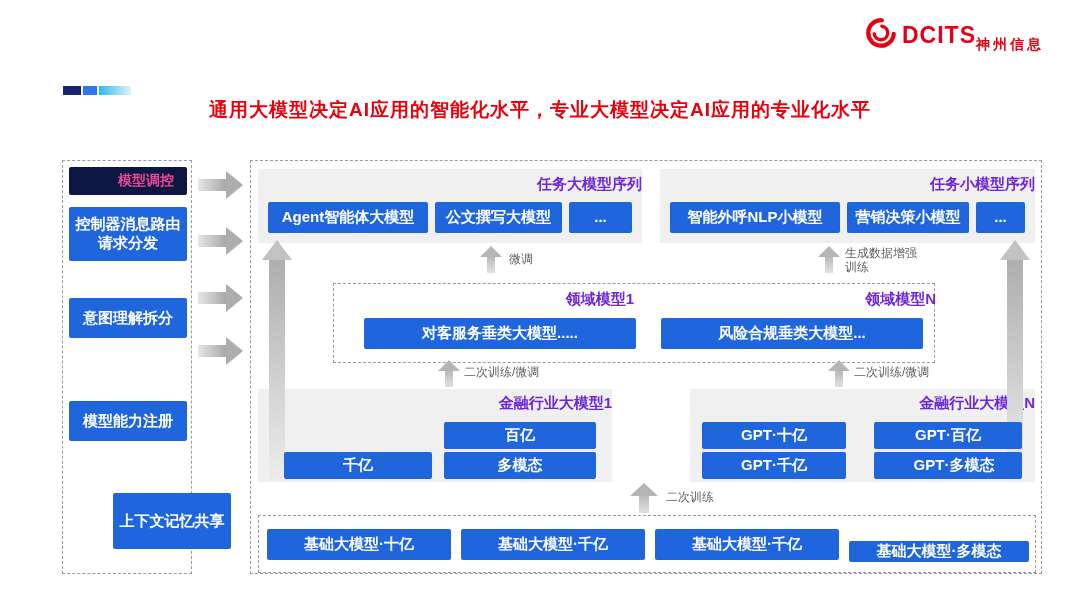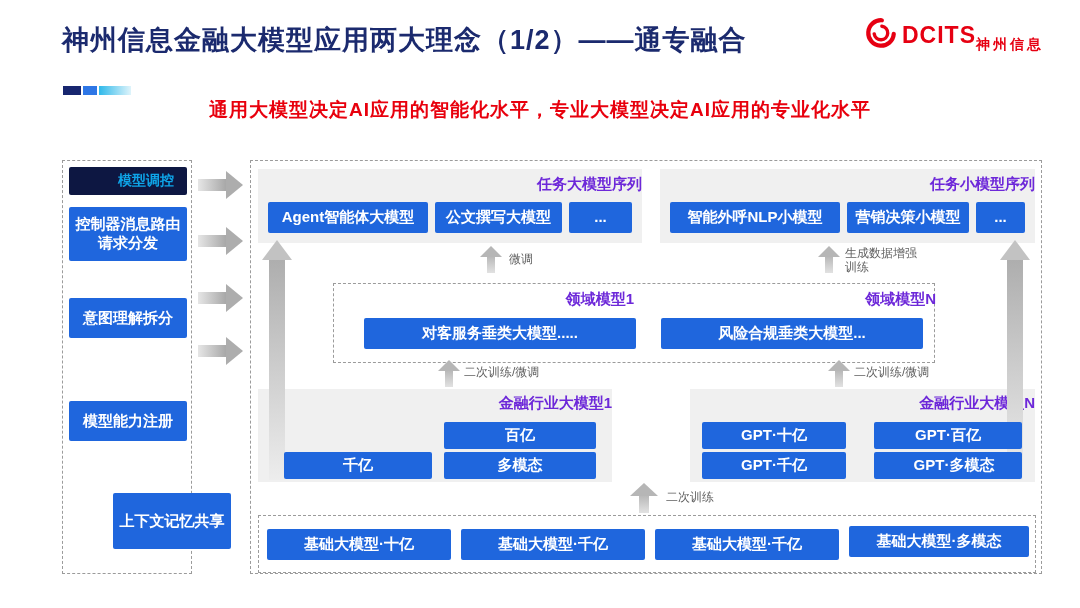--- a/index.html
+++ b/index.html
@@ -23,21 +23,21 @@
 
   .dashed { position:absolute; border:1px dashed #9b9b9b; }
   .gpanel { position:absolute; background:#f0f0f0; }
 
   .chip { position:absolute; background:#1f66dd; color:#ffffff; font-weight:bold; font-size:15px;
           display:flex; align-items:center; justify-content:center; text-align:center;
           border-radius:2px; line-height:1.25; z-index:2; padding:0 4px; }
 
   .ptitle { position:absolute; left:0; right:0; text-align:right; color:#6d28d9; font-weight:bold; font-size:15px; }
 
-  .sb-header { position:absolute; background:#0d1742; color:#0ea5e9; font-weight:bold; font-size:14px;
+  .sb-header { position:absolute; background:#0d1742; color:#ec4899; font-weight:bold; font-size:14px;
                display:flex; align-items:center; justify-content:center; border-radius:2px;padding-left:36px; }
 
   .slabel { position:absolute; color:#5f5f5f; font-size:12px; z-index:3; line-height:1.2; }
 
   .arrow-right { position:absolute; width:46px; height:28px; z-index:1; }
   .arrow-right i { display:block; }
   .arrow-right .shaft { position:absolute; left:0; top:8px; width:28px; height:12px; background:linear-gradient(to right,#e6e6e6,#a8a8a8); }
   .arrow-right .head { position:absolute; left:28px; top:0; width:0; height:0;
                        border-top:14px solid transparent; border-bottom:14px solid transparent; border-left:17px solid #adadad; }
 
@@ -53,21 +53,20 @@
   .arrow-tall { position:absolute; width:30px; height:240px; z-index:1; }
   .arrow-tall .head { position:absolute; left:0; top:0; width:0; height:0;
                       border-left:15px solid transparent; border-right:15px solid transparent; border-bottom:20px solid #c2c2c2; }
   .arrow-tall .shaft { position:absolute; left:7px; top:20px; width:16px; height:220px; background:linear-gradient(to bottom,#aeaeae,#ededed); }
 </style>
 </head>
 <body>
 
 <div class="slide">
 
-  <h1 class="title">神州信息金融大模型应用两大理念（1/2）——通专融合</h1>
 
   <div class="logo">
     <div class="logo-row">
       <span>
         <svg width="34" height="34" viewBox="0 0 40 40">
           <path d="M21 5 A15 15 0 1 0 35 21" fill="none" stroke="#e60012" stroke-width="5" stroke-linecap="round"></path>
           <path d="M21 12 A8 8 0 1 1 12 21" fill="none" stroke="#e60012" stroke-width="4" stroke-linecap="round"></path>
         </svg>
       </span>
       <span class="logo-text">DCITS</span>
@@ -181,16 +180,16 @@
   <div class="arrow-up lg" style="left:630px;top:483px;">
       <i class="head"></i>
       <i class="shaft"></i>
     </div>
   <div class="slabel" style="left:666px;top:490px;">二次训练</div>
 
   <div class="dashed" style="left:258px;top:515px;width:778px;height:58px;">
     <div class="chip" style="left:8px;top:13px;width:184px;height:31px;">基础大模型·十亿</div>
     <div class="chip" style="left:202px;top:13px;width:184px;height:31px;">基础大模型·千亿</div>
     <div class="chip" style="left:396px;top:13px;width:184px;height:31px;">基础大模型·千亿</div>
-    <div class="chip" style="left:590px;top:10px;width:180px;height:31px;">基础大模型·多模态</div>
+    <div class="chip" style="left:590px;top:25px;width:180px;height:21px;">基础大模型·多模态</div>
   </div>
 
 </div>
 
 </body></html>

